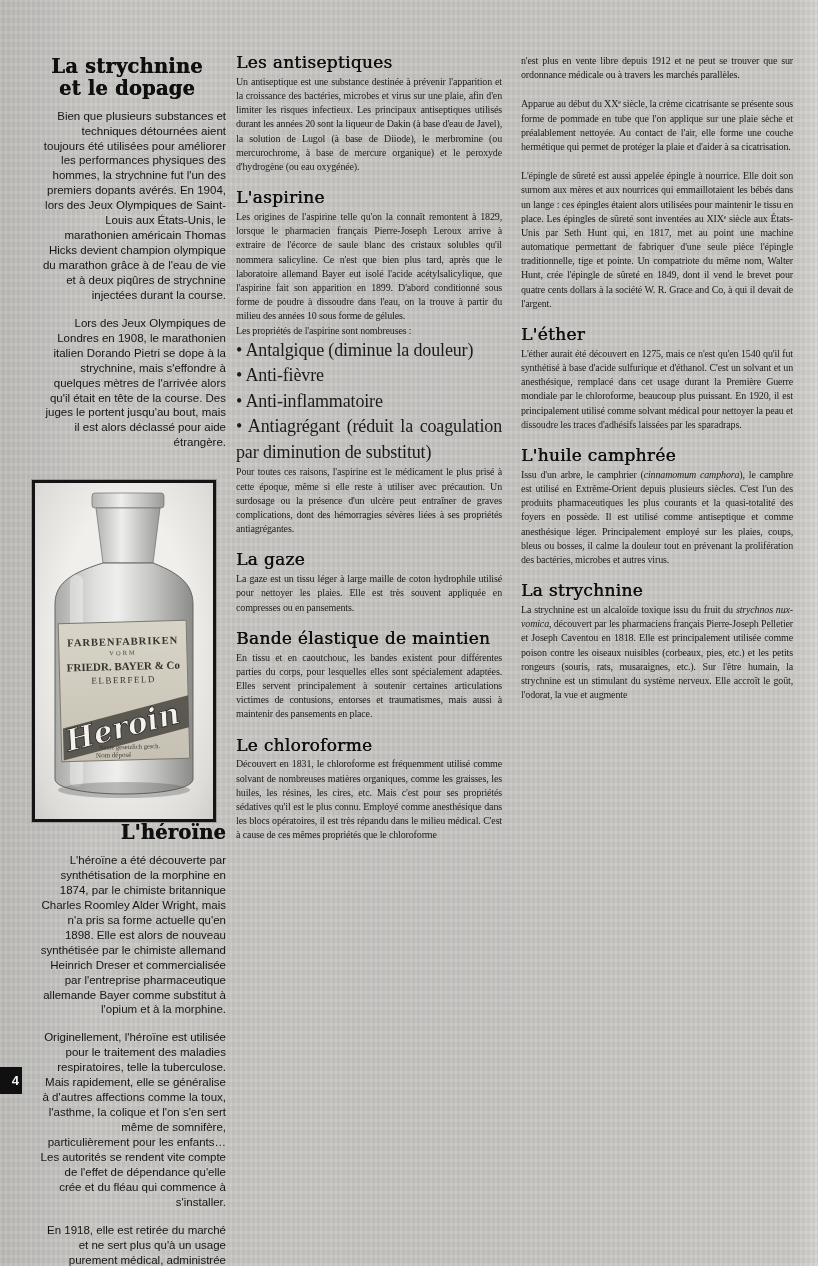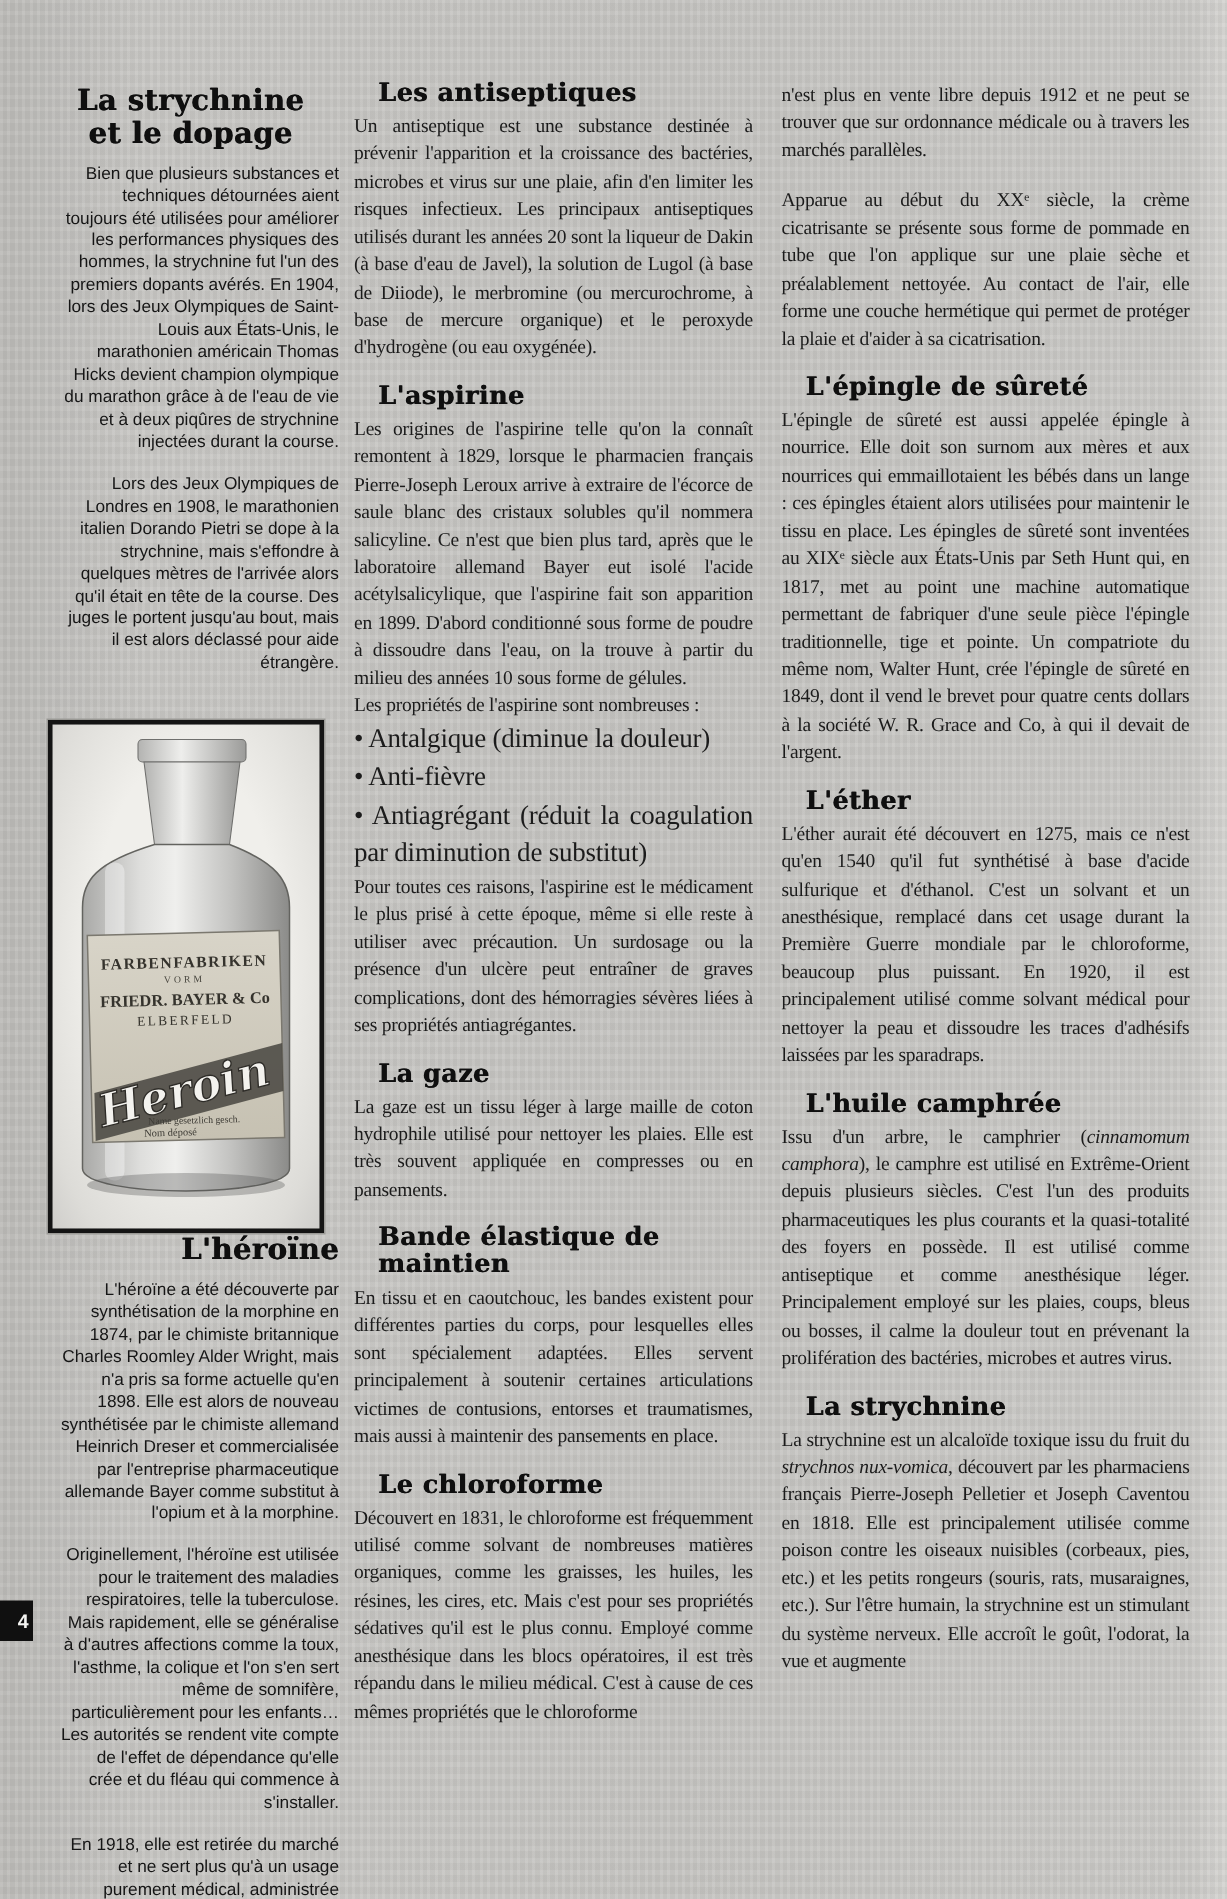--- a/index.html
+++ b/index.html
@@ -10,34 +10,34 @@
       repeating-linear-gradient(90deg, rgba(255,255,255,0.045) 0 2px, rgba(0,0,0,0.028) 2px 5px),
       repeating-linear-gradient(0deg, rgba(255,255,255,0.03) 0 3px, rgba(0,0,0,0.022) 3px 8px),
       linear-gradient(90deg, #bdbcb9 0%, #c9c8c5 12%, #c6c5c2 55%, #cbcac7 97%, #d6d5d2 100%),
       radial-gradient(ellipse at 45% 30%, #cfcecb 0%, #c4c3c0 70%, #bab9b6 100%);
     font-family:"Liberation Serif", serif;
     color:#1b1b1b;
   }
   
   .deco{
     font-family:"DejaVu Serif", serif;
-    font-weight:700;
+    font-weight:400;
     color:#0f0f0f;
     letter-spacing:0.3px;
     text-shadow:0.4px 0 0 #0f0f0f;
-    margin:0 0 3px 16px;
+    margin:0 0 3px 0;
     line-height:1.05;
   }
   .col .deco{font-size:17px;}
   
   .col{position:absolute;top:54px;}
   #col1{left:236px;width:266px;}
   #col2{left:521px;width:272px;}
   .body-text{
-    font-size:13px;line-height:1.42;text-align:justify;
+    font-size:10px;line-height:1.42;text-align:justify;
     letter-spacing:-0.15px;margin:0;color:#1b1b1b;
   }
   .section{margin-top:15px;}
   .section:first-child{margin-top:0;}
   .props-block{}
   .bullet{font-size:18px;line-height:1.42;text-align:justify;letter-spacing:-0.15px;}
   
   #sidebar{
     position:absolute;left:28px;top:56px;width:198px;
     font-family:"Liberation Sans", sans-serif;
@@ -132,20 +132,21 @@
     <p class="body-text">Un antiseptique est une substance destinée à prévenir l'apparition et la croissance des bactéries, microbes et virus sur une plaie, afin d'en limiter les risques infectieux. Les principaux antiseptiques utilisés durant les années 20 sont la liqueur de Dakin (à base d'eau de Javel), la solution de Lugol (à base de Diiode), le merbromine (ou mercurochrome, à base de mercure organique) et le peroxyde d'hydrogène (ou eau oxygénée).</p>
   </section>
 
   <section class="section">
     <h3 class="deco">L'aspirine</h3>
     <p class="body-text">Les origines de l'aspirine telle qu'on la connaît remontent à 1829, lorsque le pharmacien français Pierre-Joseph Leroux arrive à extraire de l'écorce de saule blanc des cristaux solubles qu'il nommera salicyline. Ce n'est que bien plus tard, après que le laboratoire allemand Bayer eut isolé l'acide acétylsalicylique, que l'aspirine fait son apparition en 1899. D'abord conditionné sous forme de poudre à dissoudre dans l'eau, on la trouve à partir du milieu des années 10 sous forme de gélules.</p>
     <div class="props-block">
       <p class="body-text">Les propriétés de l'aspirine sont nombreuses :</p>
       <div class="bullet">• Antalgique (diminue la douleur)</div>
       <div class="bullet">• Anti-fièvre</div>
+      <div class="bullet">• Anti-inflammatoire</div>
       <div class="bullet">• Antiagrégant (réduit la coagulation par diminution de substitut)</div>
       <p class="body-text">Pour toutes ces raisons, l'aspirine est le médicament le plus prisé à cette époque, même si elle reste à utiliser avec précaution. Un surdosage ou la présence d'un ulcère peut entraîner de graves complications, dont des hémorragies sévères liées à ses propriétés antiagrégantes.</p>
     </div>
   </section>
 
   <section class="section">
     <h3 class="deco">La gaze</h3>
     <p class="body-text">La gaze est un tissu léger à large maille de coton hydrophile utilisé pour nettoyer les plaies. Elle est très souvent appliquée en compresses ou en pansements.</p>
   </section>
 
@@ -163,21 +164,20 @@
 <main id="col2" class="col">
   <section class="section">
     <p class="body-text">n'est plus en vente libre depuis 1912 et ne peut se trouver que sur ordonnance médicale ou à travers les marchés parallèles.</p>
   </section>
 
   <section class="section">
     <p class="body-text">Apparue au début du XXᵉ siècle, la crème cicatrisante se présente sous forme de pommade en tube que l'on applique sur une plaie sèche et préalablement nettoyée. Au contact de l'air, elle forme une couche hermétique qui permet de protéger la plaie et d'aider à sa cicatrisation.</p>
   </section>
 
   <section class="section">
-    <h3 class="deco">L'épingle de sûreté</h3>
     <p class="body-text">L'épingle de sûreté est aussi appelée épingle à nourrice. Elle doit son surnom aux mères et aux nourrices qui emmaillotaient les bébés dans un lange : ces épingles étaient alors utilisées pour maintenir le tissu en place. Les épingles de sûreté sont inventées au XIXᵉ siècle aux États-Unis par Seth Hunt qui, en 1817, met au point une machine automatique permettant de fabriquer d'une seule pièce l'épingle traditionnelle, tige et pointe. Un compatriote du même nom, Walter Hunt, crée l'épingle de sûreté en 1849, dont il vend le brevet pour quatre cents dollars à la société W. R. Grace and Co, à qui il devait de l'argent.</p>
   </section>
 
   <section class="section">
     <h3 class="deco">L'éther</h3>
     <p class="body-text">L'éther aurait été découvert en 1275, mais ce n'est qu'en 1540 qu'il fut synthétisé à base d'acide sulfurique et d'éthanol. C'est un solvant et un anesthésique, remplacé dans cet usage durant la Première Guerre mondiale par le chloroforme, beaucoup plus puissant. En 1920, il est principalement utilisé comme solvant médical pour nettoyer la peau et dissoudre les traces d'adhésifs laissées par les sparadraps.</p>
   </section>
 
   <section class="section">
     <h3 class="deco">L'huile camphrée</h3>

